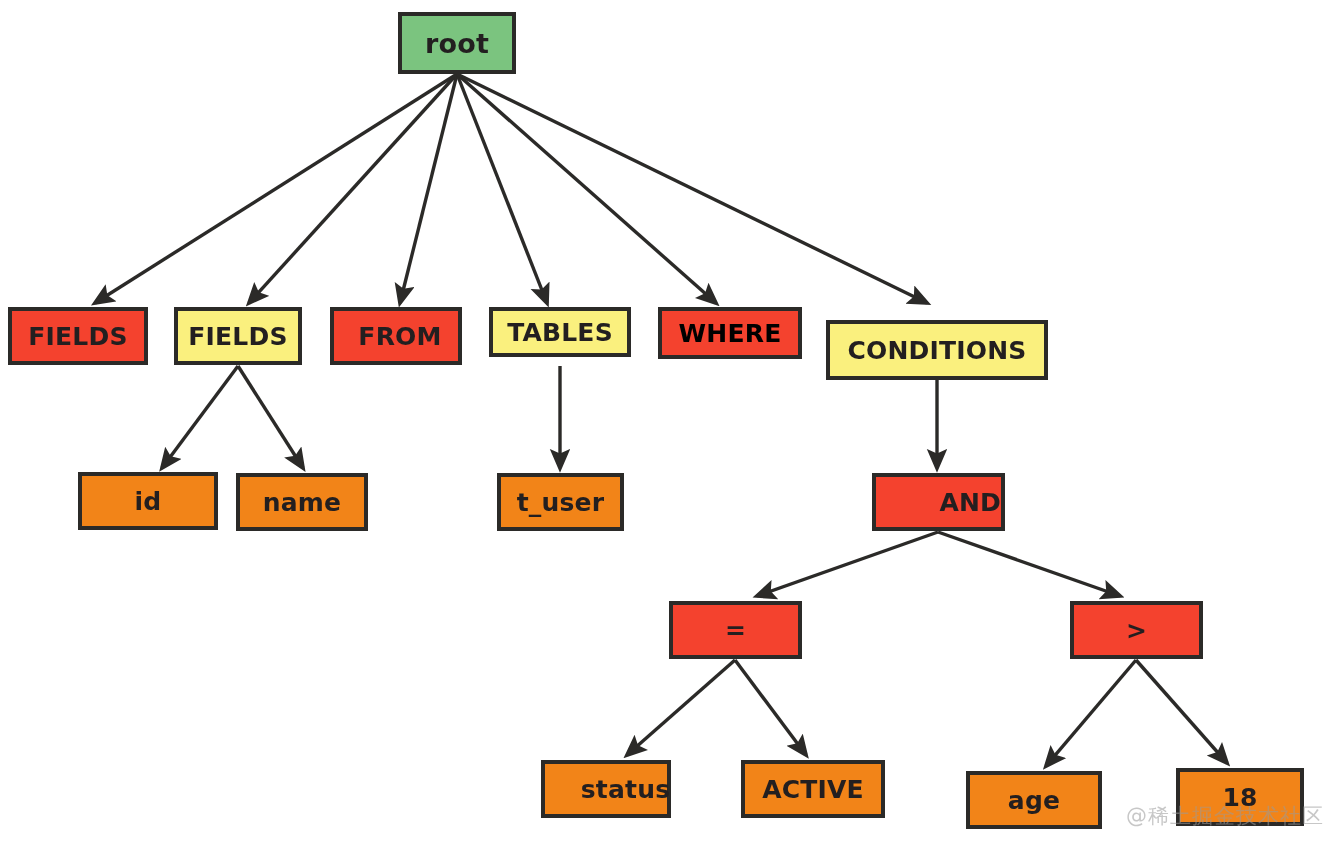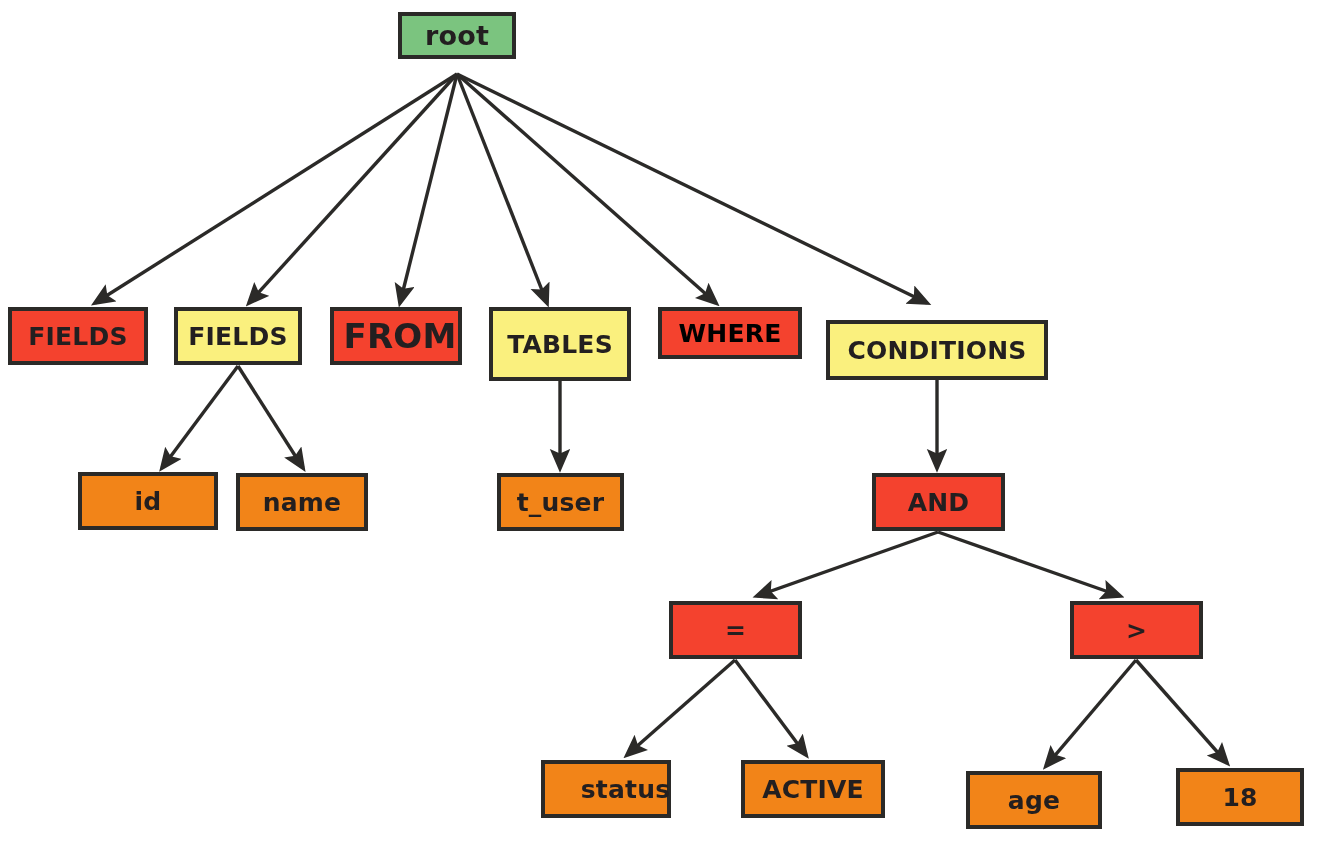--- a/index.html
+++ b/index.html
@@ -74,51 +74,51 @@
         <line x1="938" y1="532" x2="757" y2="596" stroke="#2b2a28" stroke-width="3.4" marker-end="url(#arrowhead)"></line>
         <line x1="938" y1="532" x2="1120" y2="596" stroke="#2b2a28" stroke-width="3.4" marker-end="url(#arrowhead)"></line>
         <line x1="735" y1="660" x2="627" y2="755" stroke="#2b2a28" stroke-width="3.4" marker-end="url(#arrowhead)"></line>
         <line x1="735" y1="660" x2="806" y2="755" stroke="#2b2a28" stroke-width="3.4" marker-end="url(#arrowhead)"></line>
         <line x1="1136" y1="660" x2="1046" y2="766" stroke="#2b2a28" stroke-width="3.4" marker-end="url(#arrowhead)"></line>
         <line x1="1136" y1="660" x2="1227" y2="763" stroke="#2b2a28" stroke-width="3.4" marker-end="url(#arrowhead)"></line>
       </g>
   </svg>
 
   <div id="node-layer">
-      <div class="node" style="left: 398px; top: 12px; width: 118px; height: 47px; background: rgb(123, 196, 127); border-color: rgb(43, 42, 40); color: rgb(35, 31, 32); font-size: 27px;">
+      <div class="node" style="left: 398px; top: 12px; width: 118px; height: 62px; background: rgb(123, 196, 127); border-color: rgb(43, 42, 40); color: rgb(35, 31, 32); font-size: 27px;">
         <span>root</span>
       </div>
       <div class="node" style="left: 8px; top: 307px; width: 140px; height: 58px; background: rgb(244, 66, 46); border-color: rgb(43, 42, 40); color: rgb(35, 31, 32); font-size: 25px;">
         <span>FIELDS</span>
       </div>
       <div class="node" style="left: 174px; top: 307px; width: 128px; height: 58px; background: rgb(250, 240, 126); border-color: rgb(43, 42, 40); color: rgb(35, 31, 32); font-size: 25px;">
         <span>FIELDS</span>
       </div>
-      <div class="node" style="left: 330px; top: 307px; width: 132px; height: 58px; background: rgb(244, 66, 46); border-color: rgb(43, 42, 40); color: rgb(35, 31, 32); font-size: 34px; padding-left: 8px;">
+      <div class="node" style="left: 330px; top: 307px; width: 132px; height: 58px; background: rgb(244, 66, 46); border-color: rgb(43, 42, 40); color: rgb(35, 31, 32); font-size: 25px; padding-left: 8px;">
         <span>FROM</span>
       </div>
-      <div class="node" style="left: 489px; top: 307px; width: 142px; height: 74px; background: rgb(250, 240, 126); border-color: rgb(43, 42, 40); color: rgb(35, 31, 32); font-size: 25px;">
+      <div class="node" style="left: 489px; top: 307px; width: 142px; height: 50px; background: rgb(250, 240, 126); border-color: rgb(43, 42, 40); color: rgb(35, 31, 32); font-size: 25px;">
         <span>TABLES</span>
       </div>
       <div class="node" style="left: 658px; top: 307px; width: 144px; height: 52px; background: rgb(244, 66, 46); border-color: rgb(43, 42, 40); color: #000000; font-size: 25px; text-align: right;">
         <span>WHERE</span>
       </div>
       <div class="node" style="left: 826px; top: 320px; width: 222px; height: 60px; background: rgb(250, 240, 126); border-color: rgb(43, 42, 40); color: rgb(35, 31, 32); font-size: 25px;">
         <span>CONDITIONS</span>
       </div>
       <div class="node" style="left: 78px; top: 472px; width: 140px; height: 58px; background: rgb(242, 132, 24); border-color: rgb(43, 42, 40); color: rgb(35, 31, 32); font-size: 25px;">
         <span>id</span>
       </div>
       <div class="node" style="left: 236px; top: 473px; width: 132px; height: 58px; background: rgb(242, 132, 24); border-color: rgb(43, 42, 40); color: rgb(35, 31, 32); font-size: 25px;">
         <span>name</span>
       </div>
       <div class="node" style="left: 497px; top: 473px; width: 127px; height: 58px; background: rgb(242, 132, 24); border-color: rgb(43, 42, 40); color: rgb(35, 31, 32); font-size: 25px;">
         <span>t_user</span>
       </div>
-      <div class="node" style="left: 872px; top: 473px; width: 133px; height: 58px; background: rgb(244, 66, 46); border-color: rgb(43, 42, 40); color: rgb(35, 31, 32); font-size: 25px;">
+      <div class="node" style="left: 872px; top: 473px; width: 133px; height: 58px; background: rgb(244, 66, 46); border-color: rgb(43, 42, 40); color: rgb(35, 31, 32); font-size: 25px; justify-content: flex-end;">
         <span>AND</span>
       </div>
       <div class="node" style="left: 669px; top: 601px; width: 133px; height: 58px; background: rgb(244, 66, 46); border-color: rgb(43, 42, 40); color: rgb(35, 31, 32); font-size: 25px;">
         <span>=</span>
       </div>
       <div class="node" style="left: 1070px; top: 601px; width: 133px; height: 58px; background: rgb(244, 66, 46); border-color: rgb(43, 42, 40); color: rgb(35, 31, 32); font-size: 25px;">
         <span>&gt;</span>
       </div>
       <div class="node" style="left: 541px; top: 760px; width: 130px; height: 58px; background: rgb(242, 132, 24); border-color: rgb(43, 42, 40); color: rgb(35, 31, 32); font-size: 25px; padding-left: 39px;">
         <span>status</span>
@@ -127,14 +127,15 @@
         <span>ACTIVE</span>
       </div>
       <div class="node" style="left: 966px; top: 771px; width: 136px; height: 58px; background: rgb(242, 132, 24); border-color: rgb(43, 42, 40); color: rgb(35, 31, 32); font-size: 25px;">
         <span>age</span>
       </div>
       <div class="node" style="left: 1176px; top: 768px; width: 128px; height: 58px; background: rgb(242, 132, 24); border-color: rgb(43, 42, 40); color: rgb(35, 31, 32); font-size: 25px;">
         <span>18</span>
       </div>
     </div>
 
+  <div class="watermark" style="left: 1126px; top: 802px; color: rgb(154, 154, 154); opacity: 0.55;">@稀土掘金技术社区</div>
 
 </div>
 
 </body></html>

